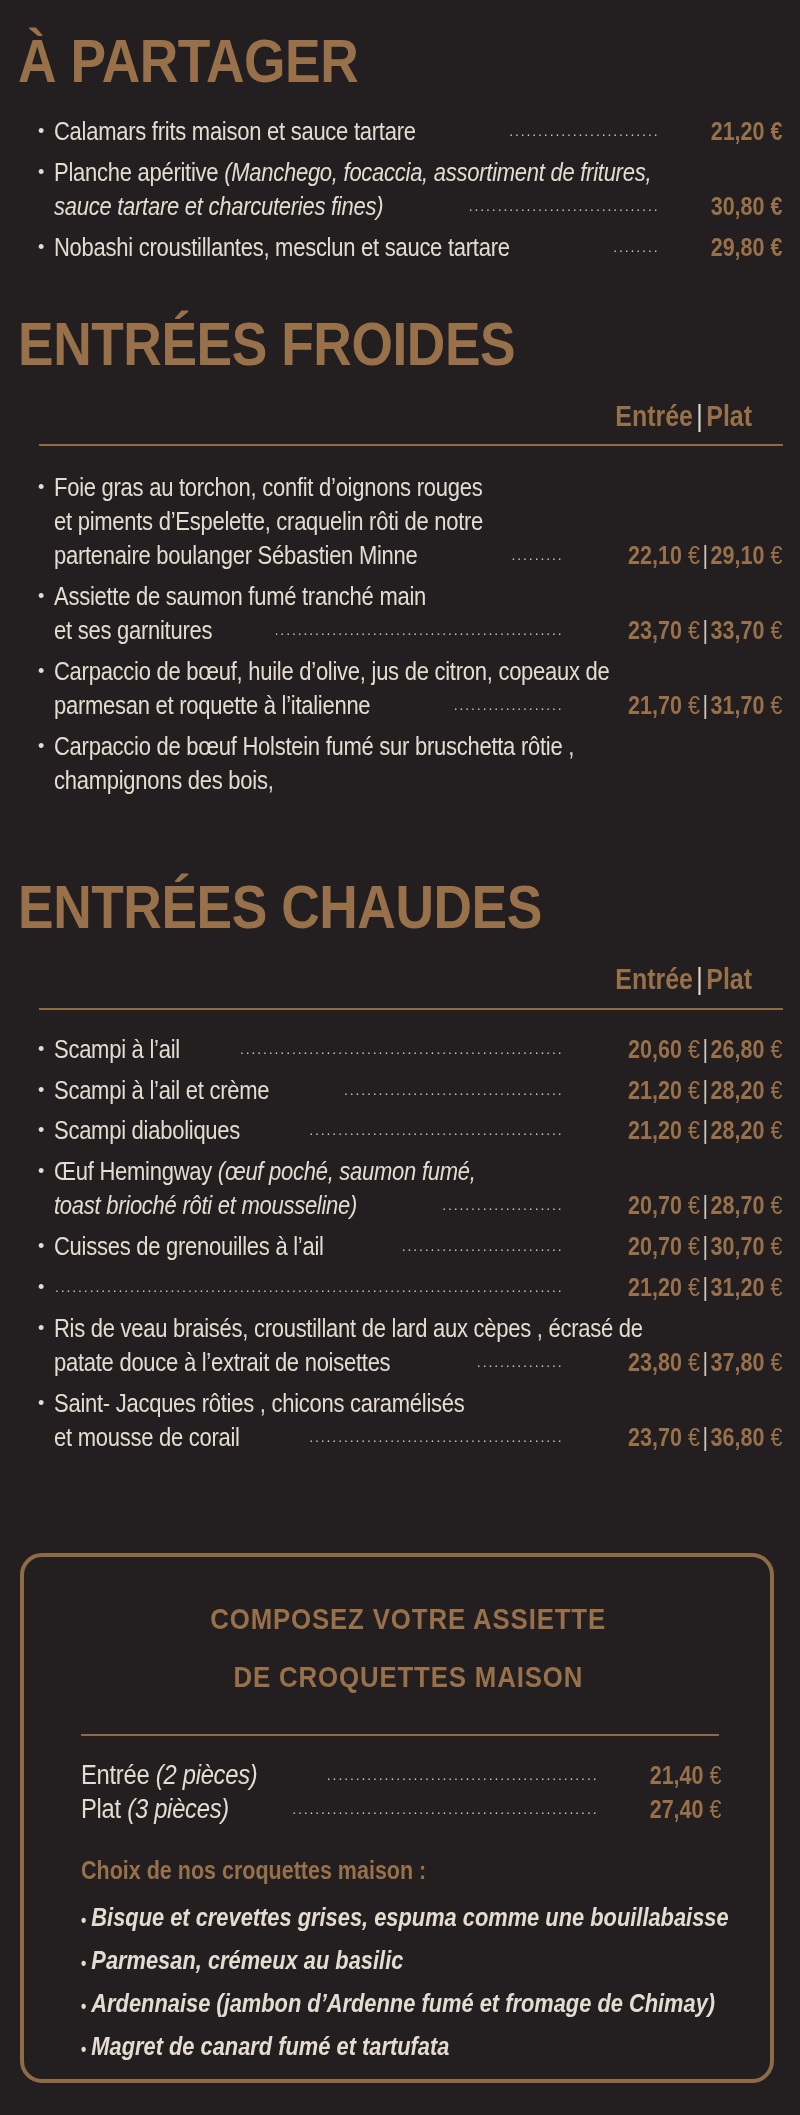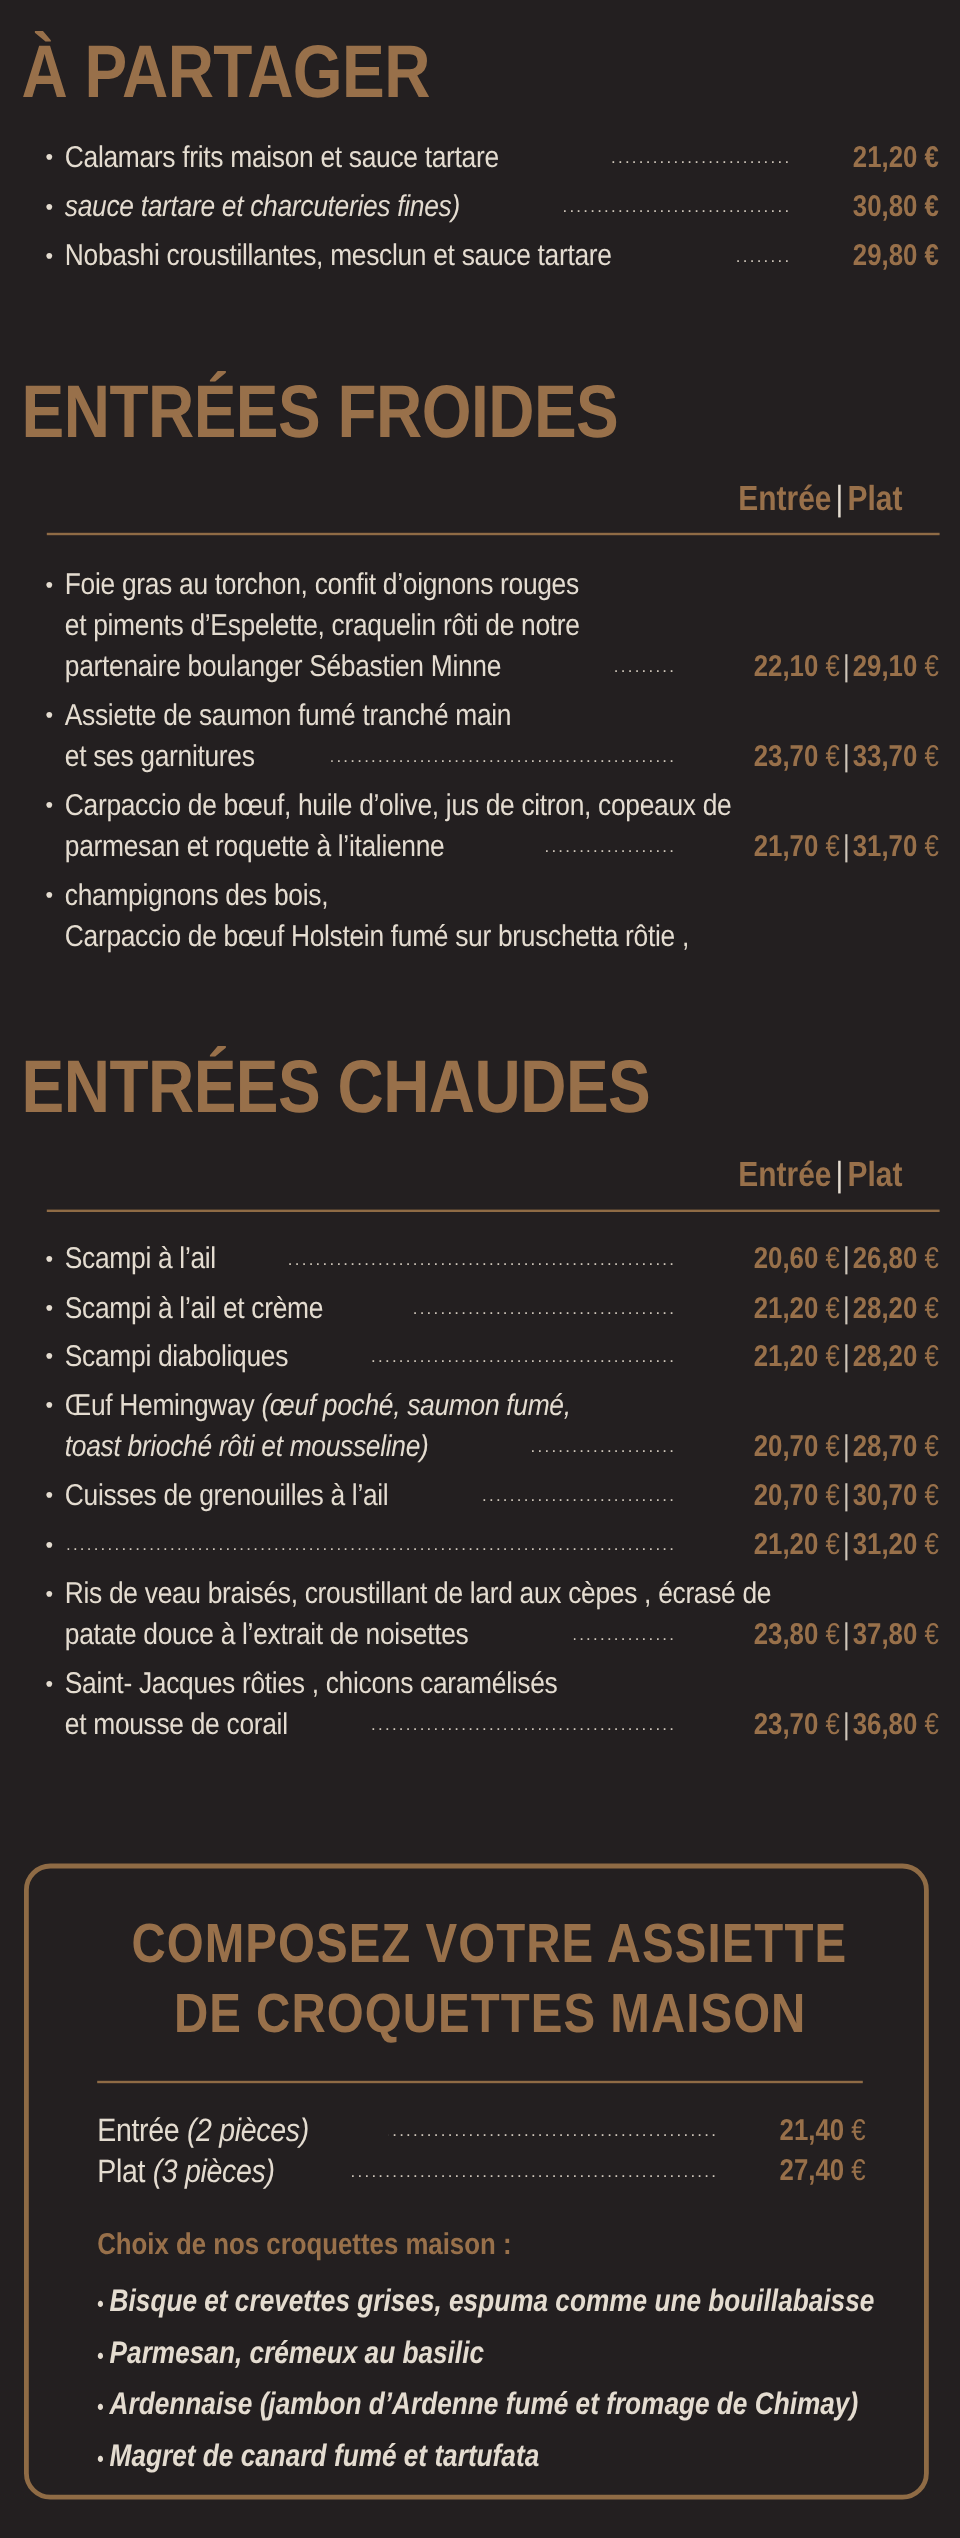--- a/index.html
+++ b/index.html
@@ -76,21 +76,21 @@
   .box {
     position: absolute; left: 20px; top: 1553px;
     width: 754px; height: 530px;
     border: 4px solid #8f6b45; border-radius: 22px;
     box-sizing: border-box;
   }
   .box-title {
     position: absolute; left: 16px; right: 0; top: 1590px;
     text-align: center;
     color: #98704a; font-weight: bold;
-    font-size: 46px; line-height: 58px;
+    font-size: 30px; line-height: 58px;
     letter-spacing: 1px;
   }
   .box-title span { display: inline-block; transform: scaleX(0.86); }
   .croq-rows { position: absolute; left: 81px; width: 640px; top: 1758px; }
   .croq-row { font-size: 27px; line-height: 34px; }
   .choice-title {
     position: absolute; left: 81px; top: 1856px;
     color: #98704a; font-weight: bold; font-size: 25px;
     transform-origin: left top; transform: scaleX(0.86);
     white-space: nowrap;
@@ -113,20 +113,23 @@
     <span class="bullet">•</span>
     <div class="line">
       <span class="txtwrap"><span class="txt">Calamars frits maison et sauce tartare</span></span>
       <span class="lead"></span>
       <span class="price"><span>21,20 €</span></span>
     </div>
   </div>
   <div class="item">
     <span class="bullet">•</span>
     <div class="line">
+        <span class="txtwrap"><span class="txt"><span>Planche apéritive</span> <span class="it">(Manchego, focaccia, assortiment de fritures,</span></span></span>
+      </div>
+    <div class="line">
       <span class="txtwrap"><span class="txt it">sauce tartare et charcuteries fines)</span></span>
       <span class="lead"></span>
       <span class="price"><span>30,80 €</span></span>
     </div>
   </div>
   <div class="item">
     <span class="bullet">•</span>
     <div class="line">
       <span class="txtwrap"><span class="txt">Nobashi croustillantes, mesclun et sauce tartare</span></span>
       <span class="lead"></span>
@@ -174,24 +177,24 @@
       </div>
     <div class="line">
       <span class="txtwrap"><span class="txt">parmesan et roquette à l’italienne</span></span>
       <span class="lead"></span>
       <span class="price"><span>21,70</span> <span class="eur">€</span><span class="psep">|</span><span>31,70</span> <span class="eur">€</span></span>
     </div>
   </div>
   <div class="item">
     <span class="bullet">•</span>
     <div class="line">
+        <span class="txtwrap"><span class="txt">Carpaccio de bœuf Holstein fumé sur bruschetta rôtie ,</span></span>
+      </div>
+    <div class="line">
         <span class="txtwrap"><span class="txt">champignons des bois,</span></span>
-      </div>
-    <div class="line">
-        <span class="txtwrap"><span class="txt">Carpaccio de bœuf Holstein fumé sur bruschetta rôtie ,</span></span>
       </div>
   </div>
 </div>
 
 <div class="section-title" style="top:876px;">ENTRÉES CHAUDES</div>
 <div class="col-header" style="top:963px;">
   <span>Entrée</span><span class="sep">|</span><span>Plat</span>
 </div>
 <div class="rule" style="left:39px; width:744px; top:1008px;"></div>
 

